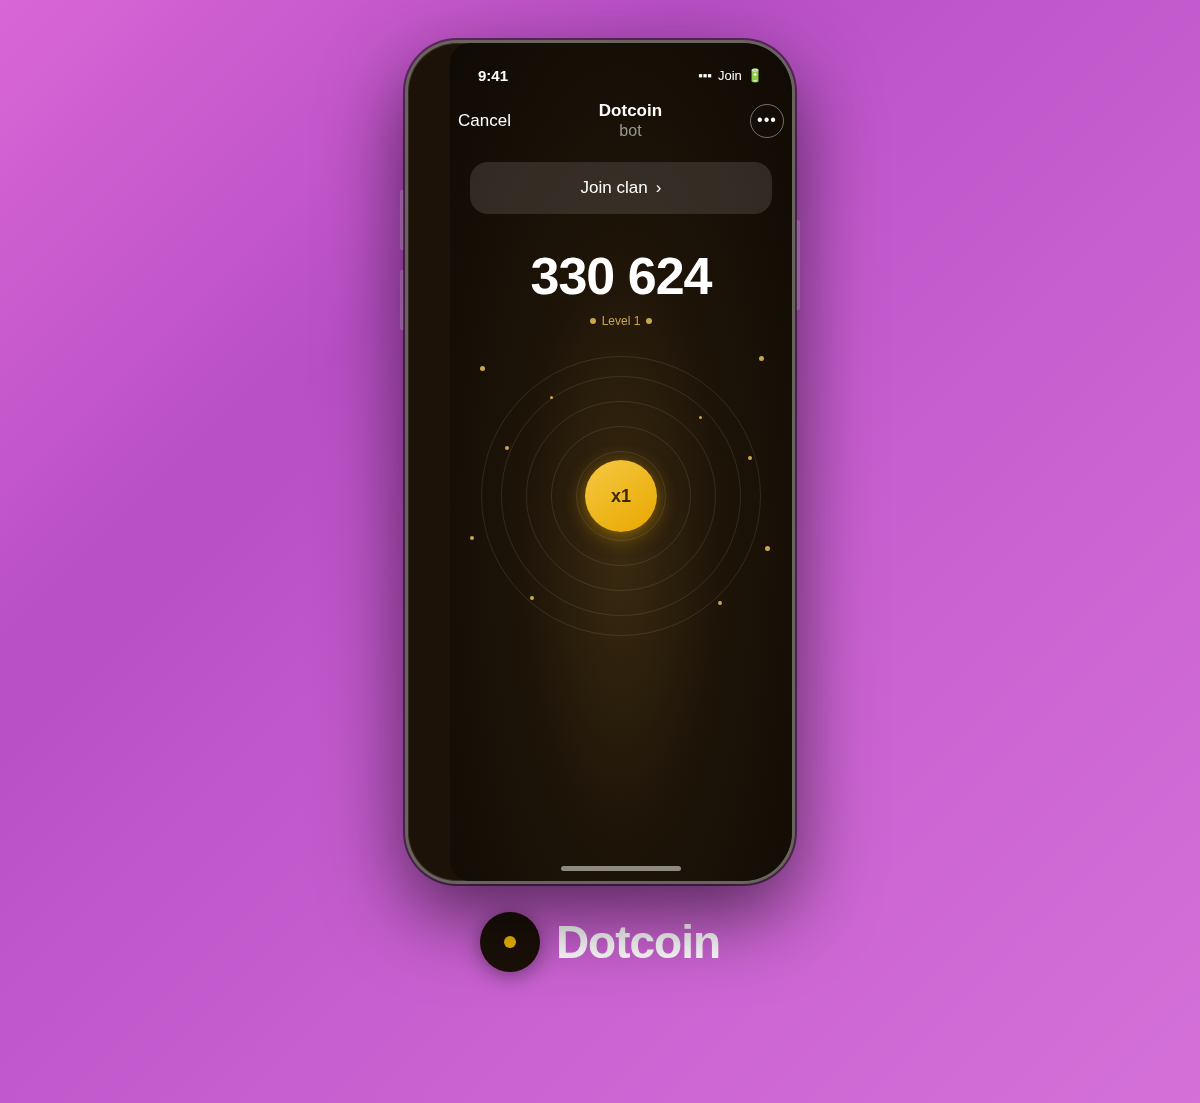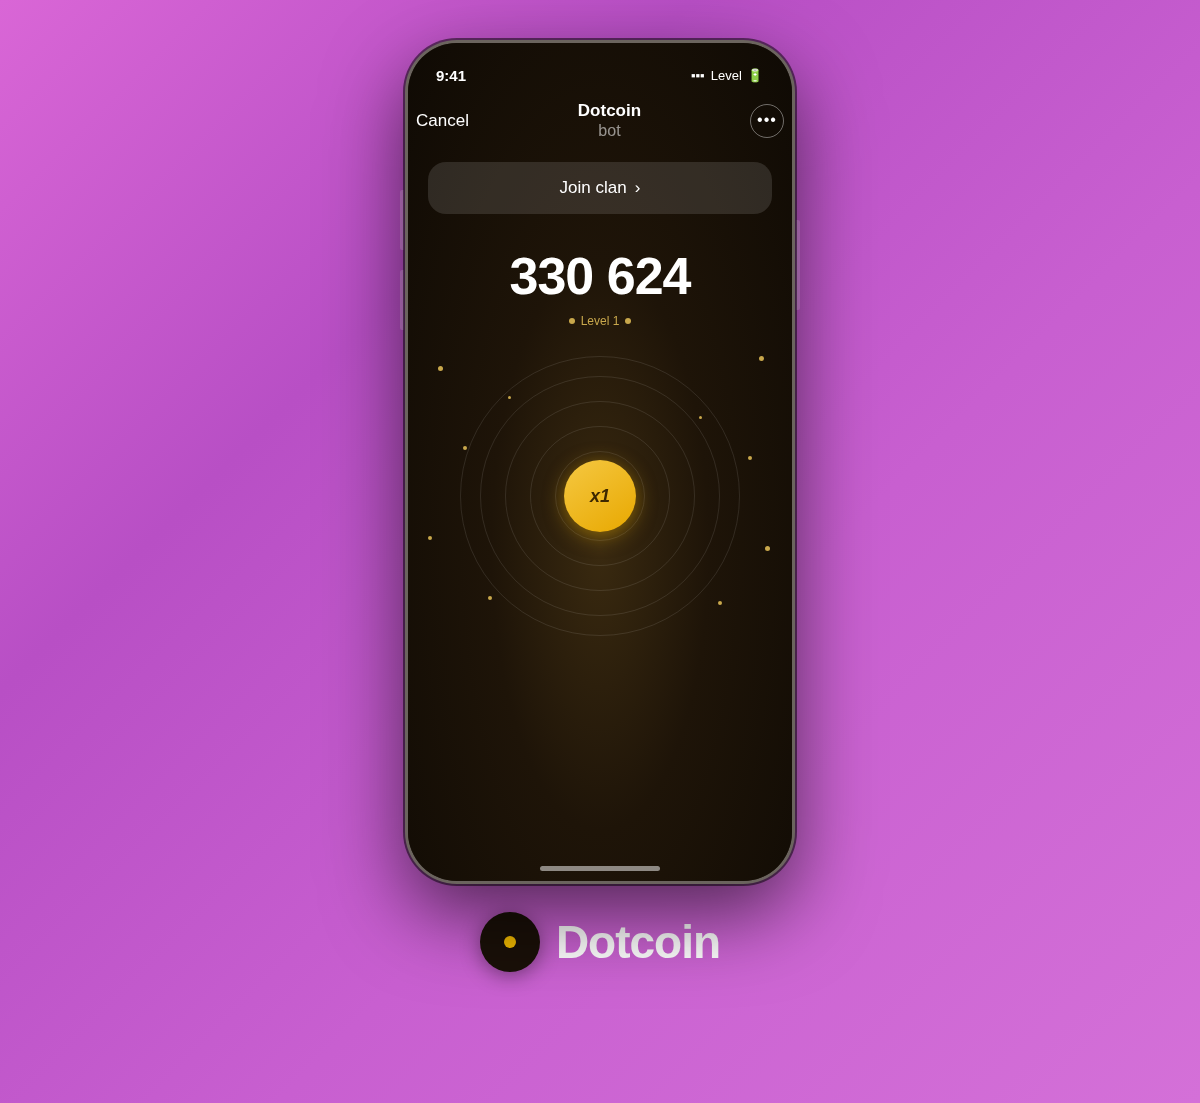--- a/index.html
+++ b/index.html
@@ -66,20 +66,21 @@
       border-radius: 0 2px 2px 0;
     }
 
     
     .screen {
       position: absolute;
       inset: 0;
       border-radius: 20px;
       overflow: hidden;
       background: radial-gradient(ellipse at 50% 60%, #3a2a10 0%, #1e1408 40%, #0f0a04 100%);
+      margin-left: 42px;
     }
 
     
     .status-bar {
       display: flex;
       align-items: center;
       justify-content: space-between;
       padding: 14px 28px 0;
       height: 50px;
     }
@@ -201,21 +202,20 @@
     }
 
     
     .game-area {
       position: relative;
       flex: 1;
       display: flex;
       align-items: center;
       justify-content: center;
       margin-top: 10px;
-      font-style: italic;
     }
 
     .orbits-container {
       position: relative;
       width: 280px;
       height: 280px;
     }
 
     .orbit-ring {
       position: absolute;
@@ -313,21 +313,21 @@
   <div class="phone-button-left2"></div>
   <div class="phone-button-right"></div>
 
   <div class="phone-frame">
     <div class="screen">
 
       <div class="status-bar">
         <span class="status-time">9:41</span>
         <div class="status-icons">
           <span class="status-icon">▪▪▪</span>
-          <span class="status-icon">Level</span>
+          <span class="status-icon">Join</span>
           <span class="status-icon">🔋</span>
         </div>
       </div>
 
       <div class="nav-bar">
         <span class="nav-cancel">Cancel</span>
         <div class="nav-title-group">
           <span class="nav-title">Dotcoin</span>
           <span class="nav-subtitle">bot</span>
         </div>

